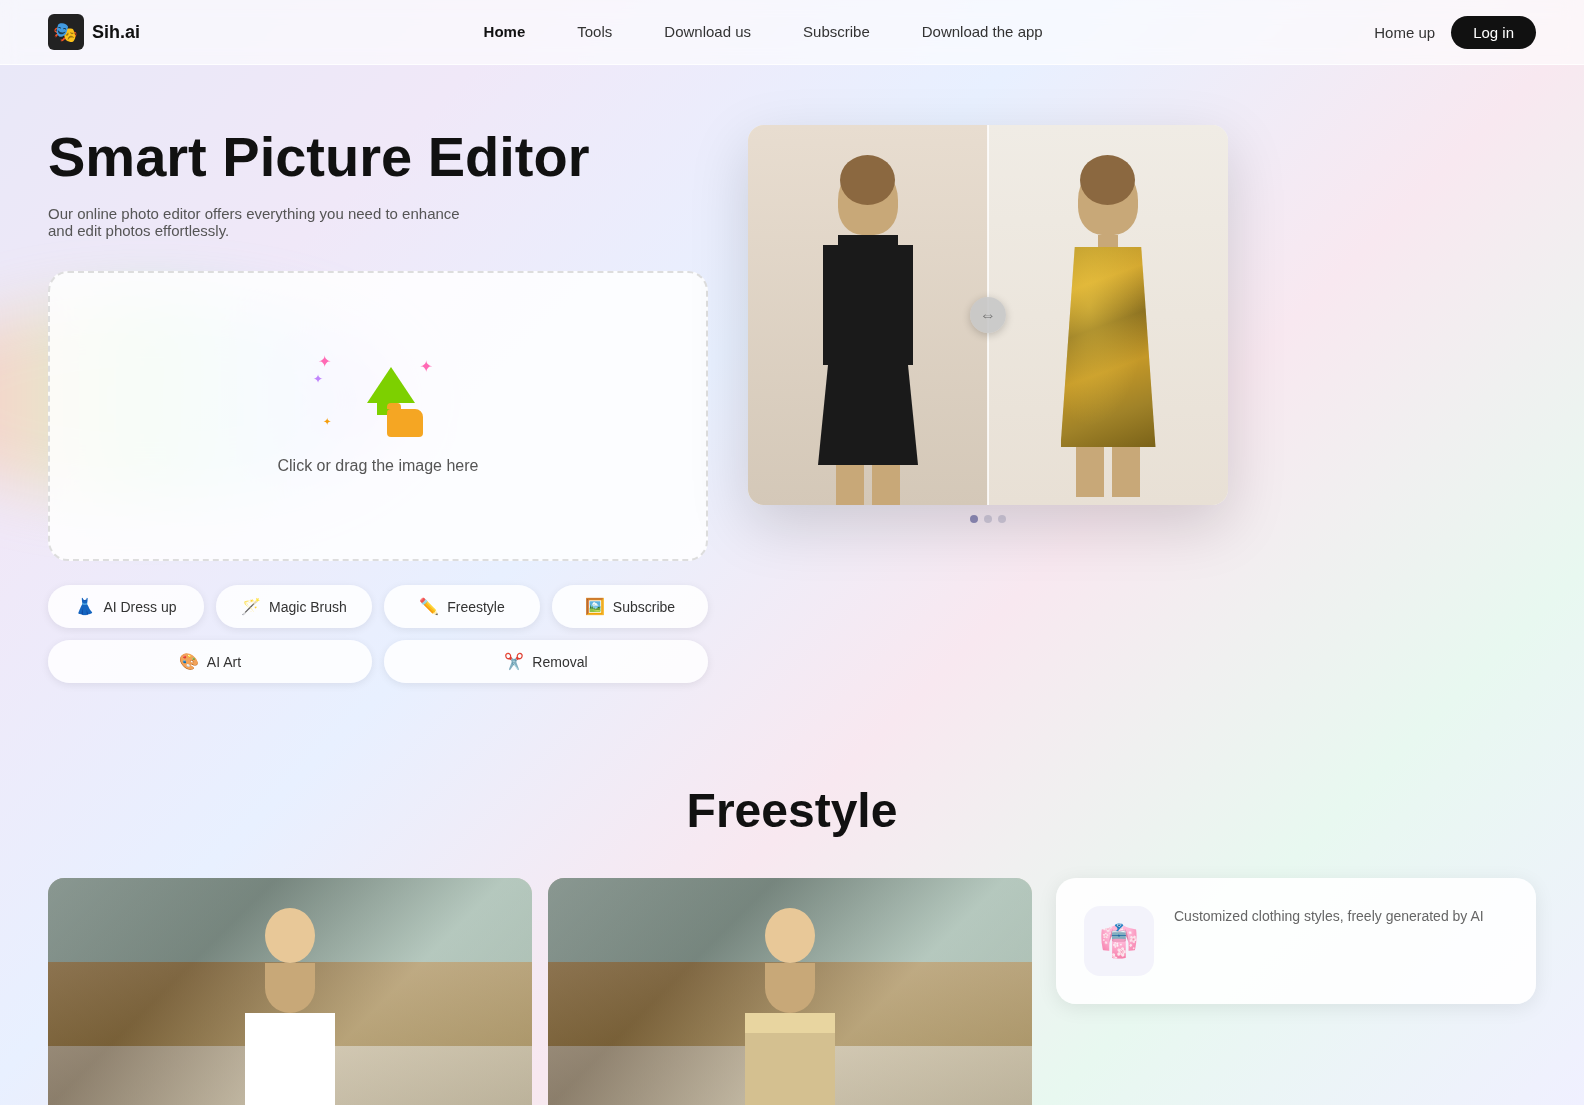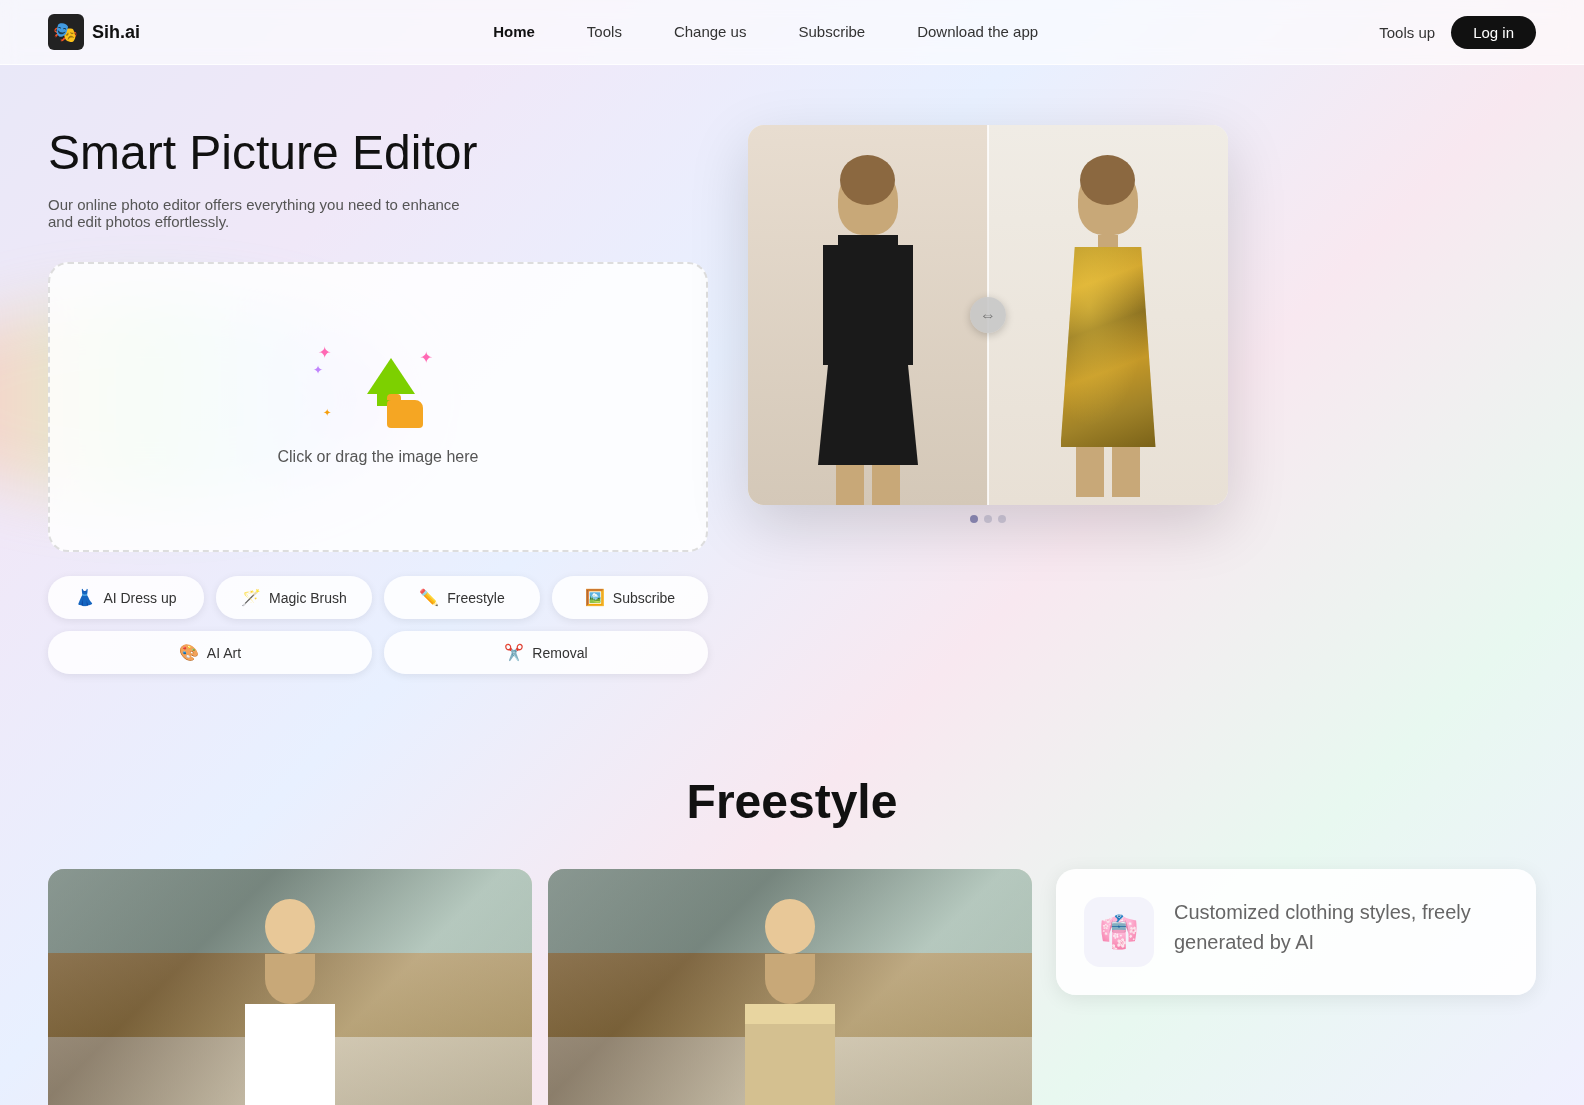--- a/index.html
+++ b/index.html
@@ -100,22 +100,22 @@
       padding: 60px 48px 40px;
       gap: 40px;
       max-width: 1584px;
       position: relative;
     }
     .hero-left {
       flex: 1;
       max-width: 660px;
     }
     .hero-title {
-      font-size: 48px;
-      font-weight: 400;
+      font-size: 56px;
+      font-weight: 700;
       color: #111;
       line-height: 1.15;
       margin-bottom: 16px;
     }
     .hero-subtitle {
       font-size: 15px;
       color: #555;
       margin-bottom: 32px;
       max-width: 440px;
     }
@@ -365,21 +365,21 @@
       width: 20px;
       height: 20px;
       border: 1.5px solid #555;
       border-radius: 50%;
       display: flex;
       align-items: center;
       justify-content: center;
       font-size: 11px;
     }
     .card-desc {
-      font-size: 20px;
+      font-size: 14px;
       color: #666;
       line-height: 1.5;
     }
 
     
     .swirl-svg {
       position: absolute;
       top: 50px;
       right: 0;
       width: 230px;
@@ -398,27 +398,27 @@
   <a class="nav-logo" href="#">
     <div class="logo-icon">
       <span style="font-size:20px;">🎭</span>
     </div>
     <span>Sih.ai</span>
   </a>
 
   <ul class="nav-links">
     <li><a href="#" class="active">Home</a></li>
     <li><a href="#">Tools</a></li>
-    <li><a href="#">Change us</a></li>
+    <li><a href="#">Download us</a></li>
     <li><a href="#">Subscribe</a></li>
     <li><a href="#">Download the app</a></li>
   </ul>
 
   <div class="nav-right">
-    <button class="btn-signup">Tools up</button>
+    <button class="btn-signup">Home up</button>
     <button class="btn-login">Log in</button>
   </div>
 </nav>
 
 <section class="hero">
   <div class="hero-left">
     <h1 class="hero-title">Smart Picture Editor</h1>
     <p class="hero-subtitle">Our online photo editor offers everything you need to enhance and edit photos effortlessly.</p>
 
     <div class="upload-box">

